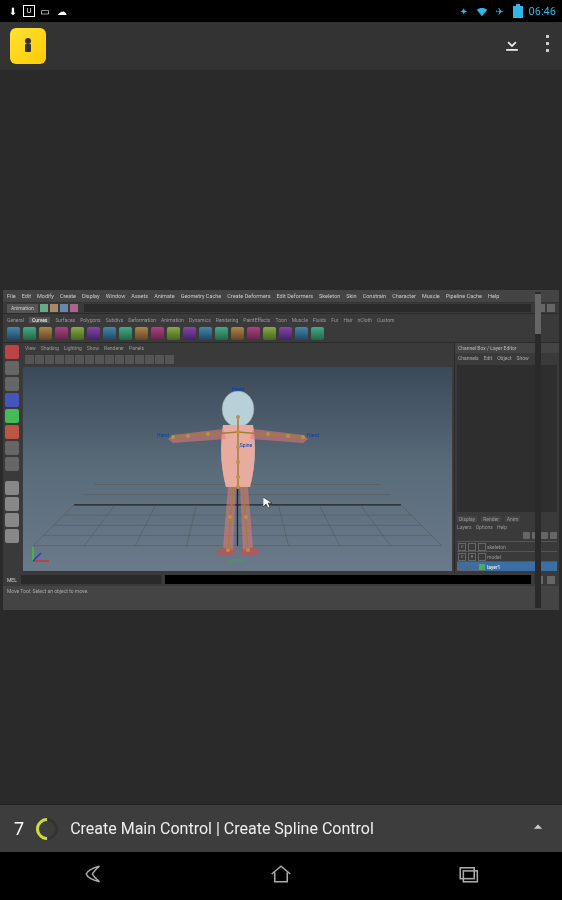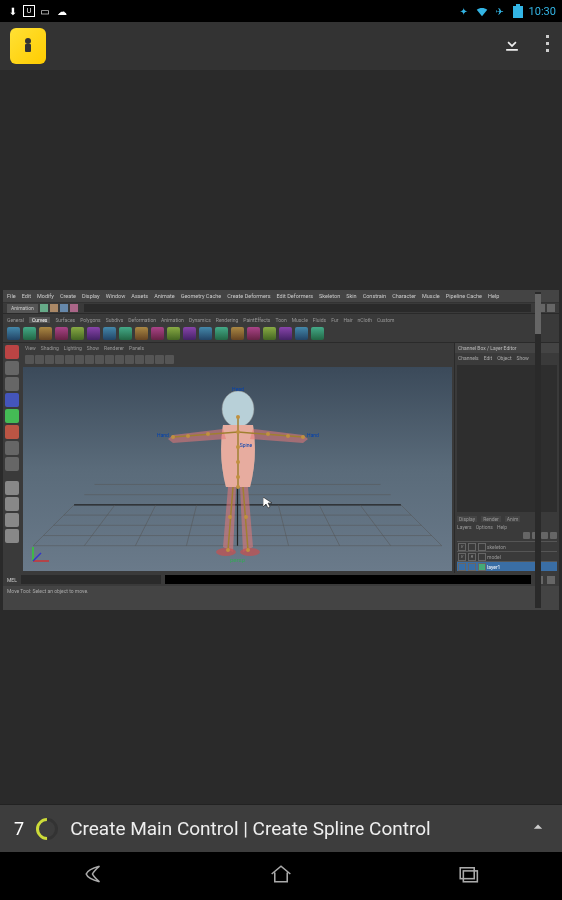--- a/index.html
+++ b/index.html
@@ -54,21 +54,21 @@
 .cmdline{height:13px;background:#3a3a3a;display:flex;align-items:center;padding:0 4px;gap:4px;font-size:5px}
 .cmdline .lbl{color:#ccc}
 .cmdline .in{width:140px;height:9px;background:#2a2a2a}
 .cmdline .out{flex:1;height:9px;background:#000}
 .helpline{height:10px;background:#444;display:flex;align-items:center;padding:0 4px;font-size:5px;color:#aaa}
 .sbar-x{position:absolute;right:18px;top:2px;width:6px;bottom:2px;background:#2a2a2a}
 .sbar-x i{position:absolute;left:0;right:0;top:2px;height:40px;background:#666}
 .bottom-bar{position:absolute;left:0;right:0;bottom:48px;height:48px;background:#3d3d3d;display:flex;align-items:center;padding:0 14px;gap:12px;border-top:1px solid #222}
 .step-num{color:#fff;font-size:18px}
 .step-ring{width:22px;height:22px;border-radius:50%;border:3px solid #333;border-left-color:#cddc39;border-top-color:#cddc39;transform:rotate(-45deg)}
-.step-title{color:#eee;font-size:19px;flex:1;white-space:nowrap;overflow:hidden}
+.step-title{color:#eee;font-size:16px;flex:1;white-space:nowrap;overflow:hidden}
 .expand{color:#ccc;font-size:18px}
 .nav-bar{position:absolute;left:0;right:0;bottom:0;height:48px;background:#000;display:flex;align-items:center;justify-content:space-around}
 .nav-btn{color:#888;cursor:pointer}
 .nav-btn svg{width:28px;height:28px}
 </style>
 </head>
 <body>
 
 <div class="status-bar">
   <div class="status-left">
@@ -84,21 +84,21 @@
           <path fill="#33b5e5" d="M12 21l9-11c-5-4-13-4-18 0l9 11z"></path>
         </svg>
     </span>
     <span class="sb-icon">✈</span>
     <span class="sb-icon">
       <svg width="10" height="14" viewBox="0 0 10 14">
           <rect x="0" y="2" width="10" height="12" fill="#33b5e5"></rect>
           <rect x="3" y="0" width="4" height="2" fill="#33b5e5"></rect>
         </svg>
     </span>
-    <span>10:30</span>
+    <span>06:46</span>
   </div>
 </div>
 
 <div class="action-bar">
   <div class="app-icon">
     <svg width="20" height="20" viewBox="0 0 20 20">
         <circle cx="10" cy="5" r="3" fill="#333"></circle>
         <rect x="7" y="8" width="6" height="8" fill="#333" rx="1"></rect>
       </svg>
   </div>

